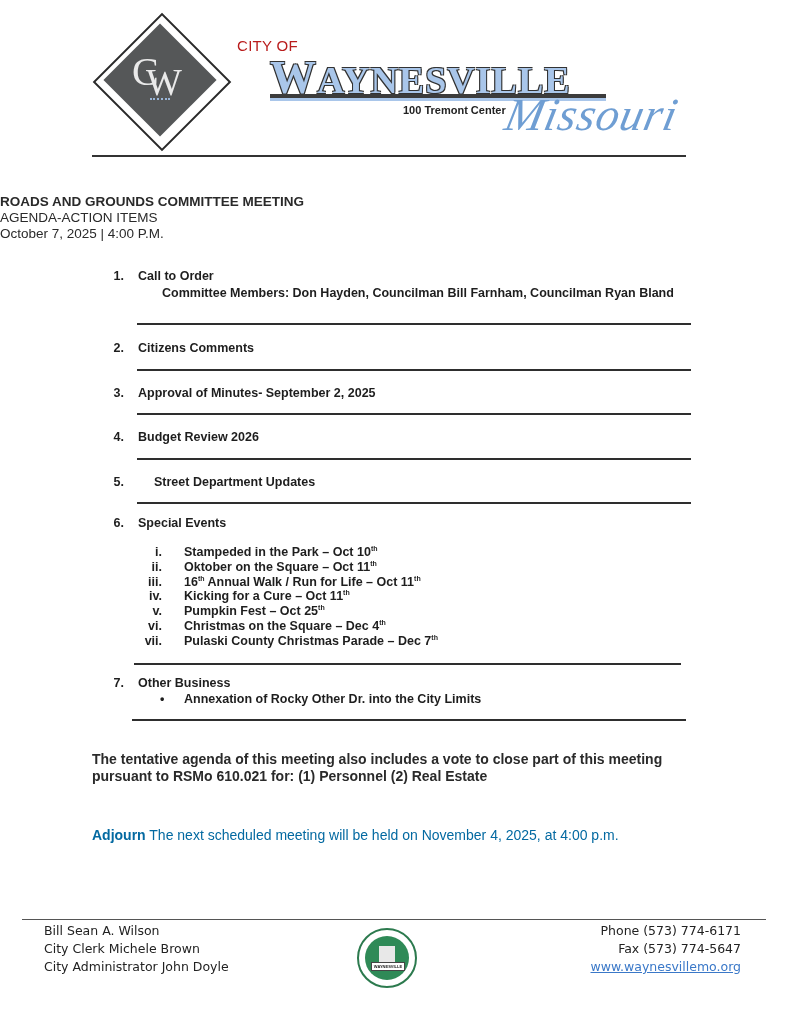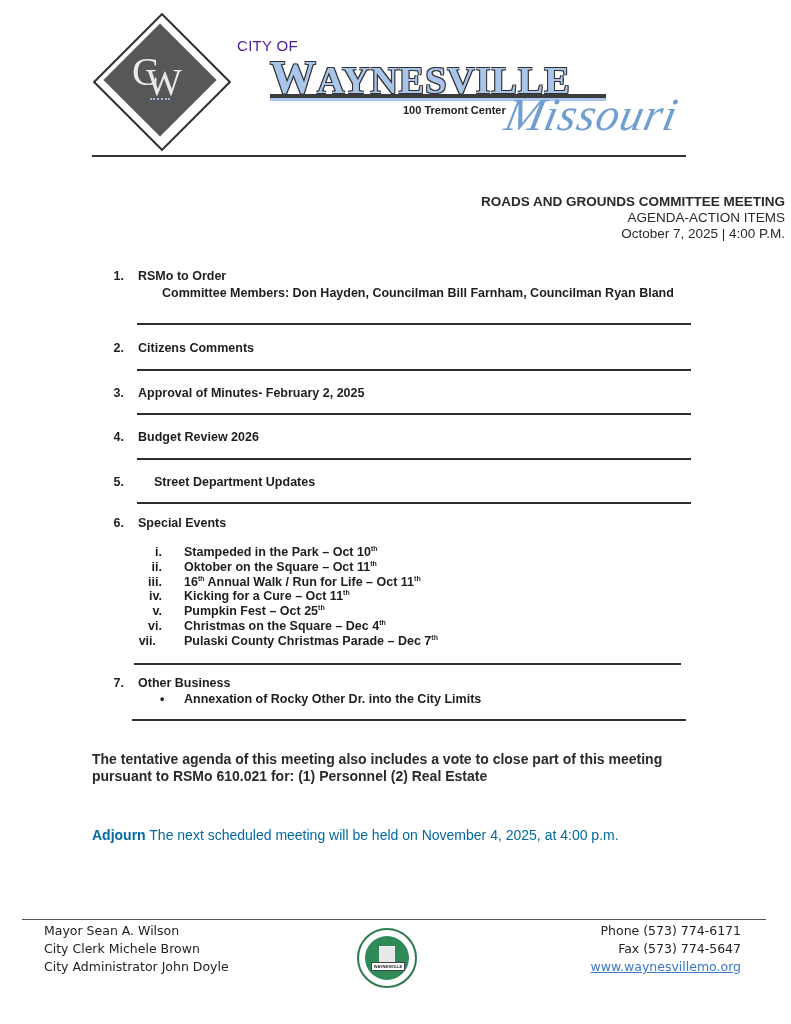--- a/index.html
+++ b/index.html
@@ -7,30 +7,30 @@
   .abs { position: absolute; }
 
   
   .diamond-outer { left: 113px; top: 33px; width: 94px; height: 94px; transform: rotate(45deg); border: 2px solid #2a2a2a; background: #fff; }
   .diamond-inner { left: 120px; top: 40px; width: 80px; height: 80px; transform: rotate(45deg); background: #555758; }
   .monogram { left: 128px; top: 46px; width: 64px; height: 70px; color: #e9e9e9; font-family: "Liberation Serif", serif; }
   .monogram .c { position: absolute; left: 4px; top: 2px; font-size: 40px; }
   .monogram .w { position: absolute; left: 18px; top: 14px; font-size: 38px; }
   .monogram .roots { position: absolute; left: 22px; top: 52px; width: 20px; height: 6px; border-top: 2px dotted #9ab6d8; }
 
-  .city-of { left: 237px; top: 37px; font-size: 15px; color: #4c1d95; letter-spacing: 0.3px; }
+  .city-of { left: 237px; top: 37px; font-size: 15px; color: #b91c1c; letter-spacing: 0.3px; }
   .waynesville { left: 270px; top: 55px; font-family: "Liberation Serif", serif; font-size: 38px; font-weight: bold; color: #a9c6ea; letter-spacing: 1px; text-shadow: -1px -1px 0 #333, 1px -1px 0 #333, -1px 1px 0 #333, 1px 1px 0 #333; line-height: 1; }
   .waynesville .big { font-size: 46px; }
   .brand-bar { left: 270px; top: 94px; width: 336px; height: 4px; background: #3c3c3c; border-bottom: 3px solid #a9c6ea; }
   .address { left: 403px; top: 104px; font-family: Liberation Sans, sans-serif; font-size: 11px; font-weight: bold; color: #222; }
   .missouri { left: 506px; top: 88px; font-family: "Liberation Serif", serif; font-style: italic; font-size: 46px; color: #6f9ed3; letter-spacing: 1px; transform: skewX(-12deg); }
   .header-rule { left: 92px; top: 155px; width: 594px; height: 2px; background: #333; }
 
   
-  .title-block { left: 0; top: 194px; width: 785px; text-align: right; font-size: 13.5px; line-height: 16px; color: #2a2a2a; }
+  .title-block { left: 0; top: 194px; width: 785px; text-align: left; font-size: 13.5px; line-height: 16px; color: #2a2a2a; }
   .title-block .t1 { font-weight: bold; }
 
   
   .item-num { font-size: 12.5px; font-weight: bold; width: 20px; text-align: right; }
   .item-label { font-size: 12.5px; font-weight: bold; }
   .sub { font-size: 12.5px; font-weight: bold; }
   .rule { height: 1.5px; background: #2e2e2e; }
   sup { font-size: 7px; line-height: 0; vertical-align: 5px; }
   .roman { font-size: 12.5px; font-weight: bold; width: 40px; text-align: right; }
   .evt { font-size: 12.5px; font-weight: bold; }
@@ -66,30 +66,30 @@
 <div class="abs missouri">Missouri</div>
 <div class="abs header-rule"></div>
 
 <div class="abs title-block">
   <div class="t1">ROADS AND GROUNDS COMMITTEE MEETING</div>
   <div>AGENDA-ACTION ITEMS</div>
   <div>October 7, 2025 | 4:00 P.M.</div>
 </div>
 
 <div class="abs item-num" style="left:104px; top:269px;">1.</div>
-<div class="abs item-label" style="left:138px; top:269px;">RSMo to Order</div>
+<div class="abs item-label" style="left:138px; top:269px;">Call to Order</div>
 <div class="abs sub" style="left:162px; top:286px;">Committee Members: Don Hayden, Councilman Bill Farnham, Councilman Ryan Bland</div>
 <div class="abs rule" style="left:137px; top:323px; width:554px;"></div>
 
 <div class="abs item-num" style="left:104px; top:341px;">2.</div>
 <div class="abs item-label" style="left:138px; top:341px;">Citizens Comments</div>
 <div class="abs rule" style="left:137px; top:369px; width:554px;"></div>
 
 <div class="abs item-num" style="left:104px; top:386px;">3.</div>
-<div class="abs item-label" style="left:138px; top:386px;">Approval of Minutes- February 2, 2025</div>
+<div class="abs item-label" style="left:138px; top:386px;">Approval of Minutes- September 2, 2025</div>
 <div class="abs rule" style="left:137px; top:413px; width:554px;"></div>
 
 <div class="abs item-num" style="left:104px; top:430px;">4.</div>
 <div class="abs item-label" style="left:138px; top:430px;">Budget Review 2026</div>
 <div class="abs rule" style="left:137px; top:458px; width:554px;"></div>
 
 <div class="abs item-num" style="left:104px; top:475px;">5.</div>
 <div class="abs item-label" style="left:154px; top:475px;">Street Department Updates</div>
 <div class="abs rule" style="left:137px; top:502px; width:554px;"></div>
 
@@ -102,37 +102,37 @@
     <div class="abs roman" style="left: 122px; top: 559.8px;">ii.</div>
     <div class="abs evt" style="left: 184px; top: 559.8px;"><span>Oktober on the Square – Oct 11</span><sup>th</sup></div>
     <div class="abs roman" style="left: 122px; top: 574.6px;">iii.</div>
     <div class="abs evt" style="left: 184px; top: 574.6px;"><span>16</span><sup>th</sup><span> Annual Walk / Run for Life – Oct 11</span><sup>th</sup></div>
     <div class="abs roman" style="left: 122px; top: 589.4px;">iv.</div>
     <div class="abs evt" style="left: 184px; top: 589.4px;"><span>Kicking for a Cure – Oct 11</span><sup>th</sup></div>
     <div class="abs roman" style="left: 122px; top: 604.2px;">v.</div>
     <div class="abs evt" style="left: 184px; top: 604.2px;"><span>Pumpkin Fest – Oct 25</span><sup>th</sup></div>
     <div class="abs roman" style="left: 122px; top: 619px;">vi.</div>
     <div class="abs evt" style="left: 184px; top: 619px;"><span>Christmas on the Square – Dec 4</span><sup>th</sup></div>
-    <div class="abs roman" style="left: 116px; top: 633.8px;">vii.</div>
+    <div class="abs roman" style="left: 122px; top: 633.8px;">vii.</div>
     <div class="abs evt" style="left: 184px; top: 633.8px;"><span>Pulaski County Christmas Parade – Dec 7</span><sup>th</sup></div>
   </div>
 <div class="abs rule" style="left:134px; top:663px; width:547px;"></div>
 
 <div class="abs item-num" style="left:104px; top:676px;">7.</div>
 <div class="abs item-label" style="left:138px; top:676px;">Other Business</div>
 <div class="abs sub" style="left:160px; top:692px;">•</div>
 <div class="abs sub" style="left:184px; top:692px;">Annexation of Rocky Other Dr. into the City Limits</div>
 <div class="abs rule" style="left:132px; top:719px; width:554px;"></div>
 
 <div class="abs closing">The tentative agenda of this meeting also includes a vote to close part of this meeting pursuant to RSMo 610.021 for: (1) Personnel (2) Real Estate</div>
 <div class="abs adjourn"><b>Adjourn</b><span> The next scheduled meeting will be held on November 4, 2025, at 4:00 p.m.</span></div>
 
 <div class="abs footer-rule"></div>
 <div class="abs footer-left">
-  <div>Mayor Sean A. Wilson</div>
+  <div>Bill Sean A. Wilson</div>
   <div>City Clerk Michele Brown</div>
   <div>City Administrator John Doyle</div>
 </div>
 <div class="abs seal">
   <div class="seal-inner">
     <div class="seal-state"></div>
     <div class="seal-banner">WAYNESVILLE</div>
   </div>
 </div>
 <div class="abs footer-right">

